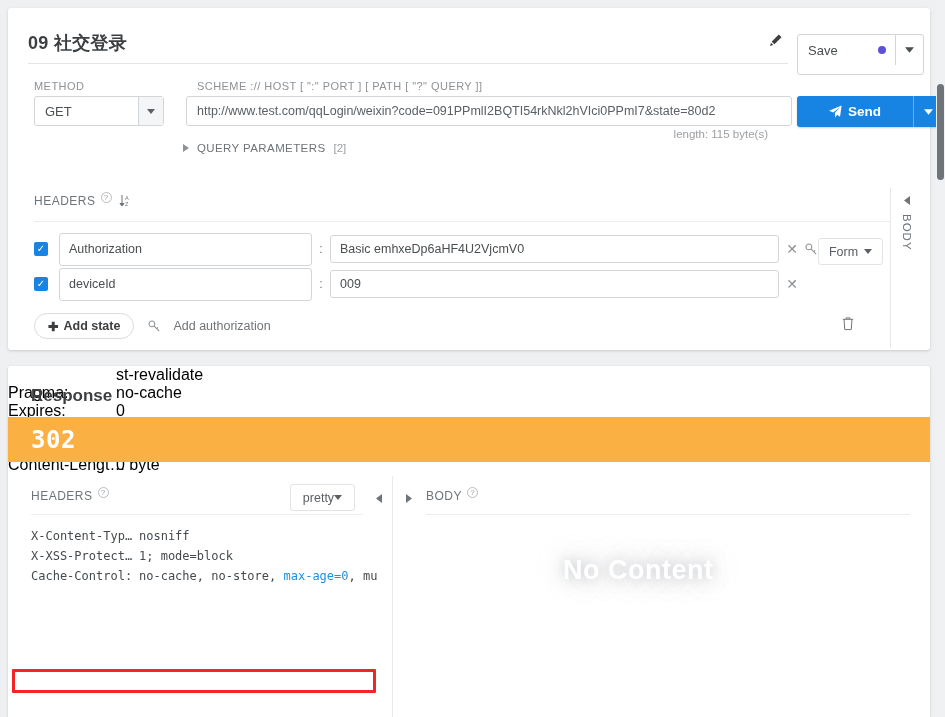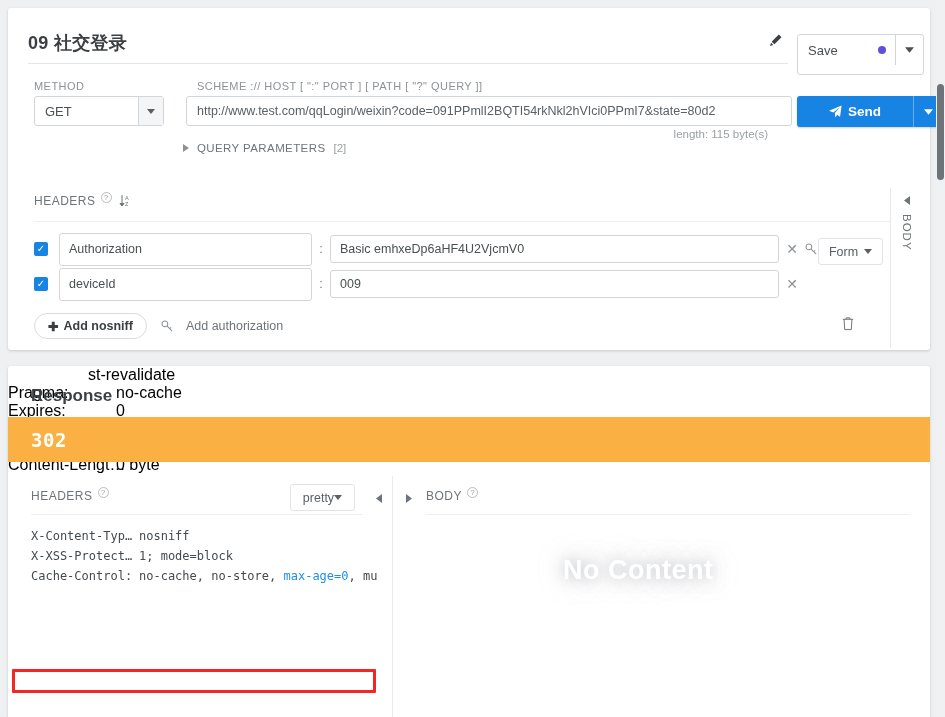--- a/index.html
+++ b/index.html
@@ -268,21 +268,21 @@
   }
   .status-bar {
     position: absolute; left: 0; top: 51px;
     width: 922px; height: 45px;
     background: #fbb044;
     display: flex; align-items: center;
   }
   .status-code {
     margin-left: 23px;
     font-family: "DejaVu Sans Mono", monospace;
-    font-size: 19px; font-weight: bold; color: #ffffff;
+    font-size: 24px; font-weight: bold; color: #ffffff;
     letter-spacing: .5px;
   }
 
   .resp-hdr-label {
     position: absolute; left: 23px; top: 123px;
     width: 332px; height: 26px;
     border-bottom: 1px solid #eceeef;
     display: flex; align-items: flex-start; gap: 5px;
   }
   .pretty-btn {
@@ -323,21 +323,21 @@
     position: absolute; left: 23px; top: 160px;
     width: 352px;
     font-family: "DejaVu Sans Mono", monospace;
     font-size: 12px; color: #444a4e;
     line-height: 20px;
   }
   .hl { display: flex; white-space: pre; }
   .hl-name { width: 108px; flex: none; }
   .hl-val { flex: 1; }
   .tok-blue { color: #1f8fe0; }
-  .hl-cont { padding-left: 80px; }
+  .hl-cont { padding-left: 108px; }
 
   .loc-highlight {
     position: absolute;
     left: 12px; top: 669px;
     width: 364px; height: 24px;
     border: 3px solid #f62525;
     border-radius: 1px;
     pointer-events: none;
   }
 
@@ -474,21 +474,21 @@
       <span class="h-key">deviceId</span>
       <span class="colon">:</span>
       <span class="h-val">009</span>
       <span class="x-btn">✕</span>
       <span class="key-icon"></span>
     </div>
 
     <div class="addrow">
       <div class="add-header-btn">
         <span>✚</span>
-        <span>Add nosniff</span>
+        <span>Add state</span>
       </div>
       <div class="add-auth">
         <span>
           <svg width="13" height="13" viewBox="0 0 14 14">
             <circle cx="4.2" cy="4.2" r="3.1" fill="none" stroke="#8d9296" stroke-width="1.1"></circle>
             <path d="M6.4 6.4L12 12M9.5 9.2l1.4-1.4" stroke="#8d9296" stroke-width="1.1" fill="none"></path>
           </svg>
         </span>
         <span>Add authorization</span>
       </div>

